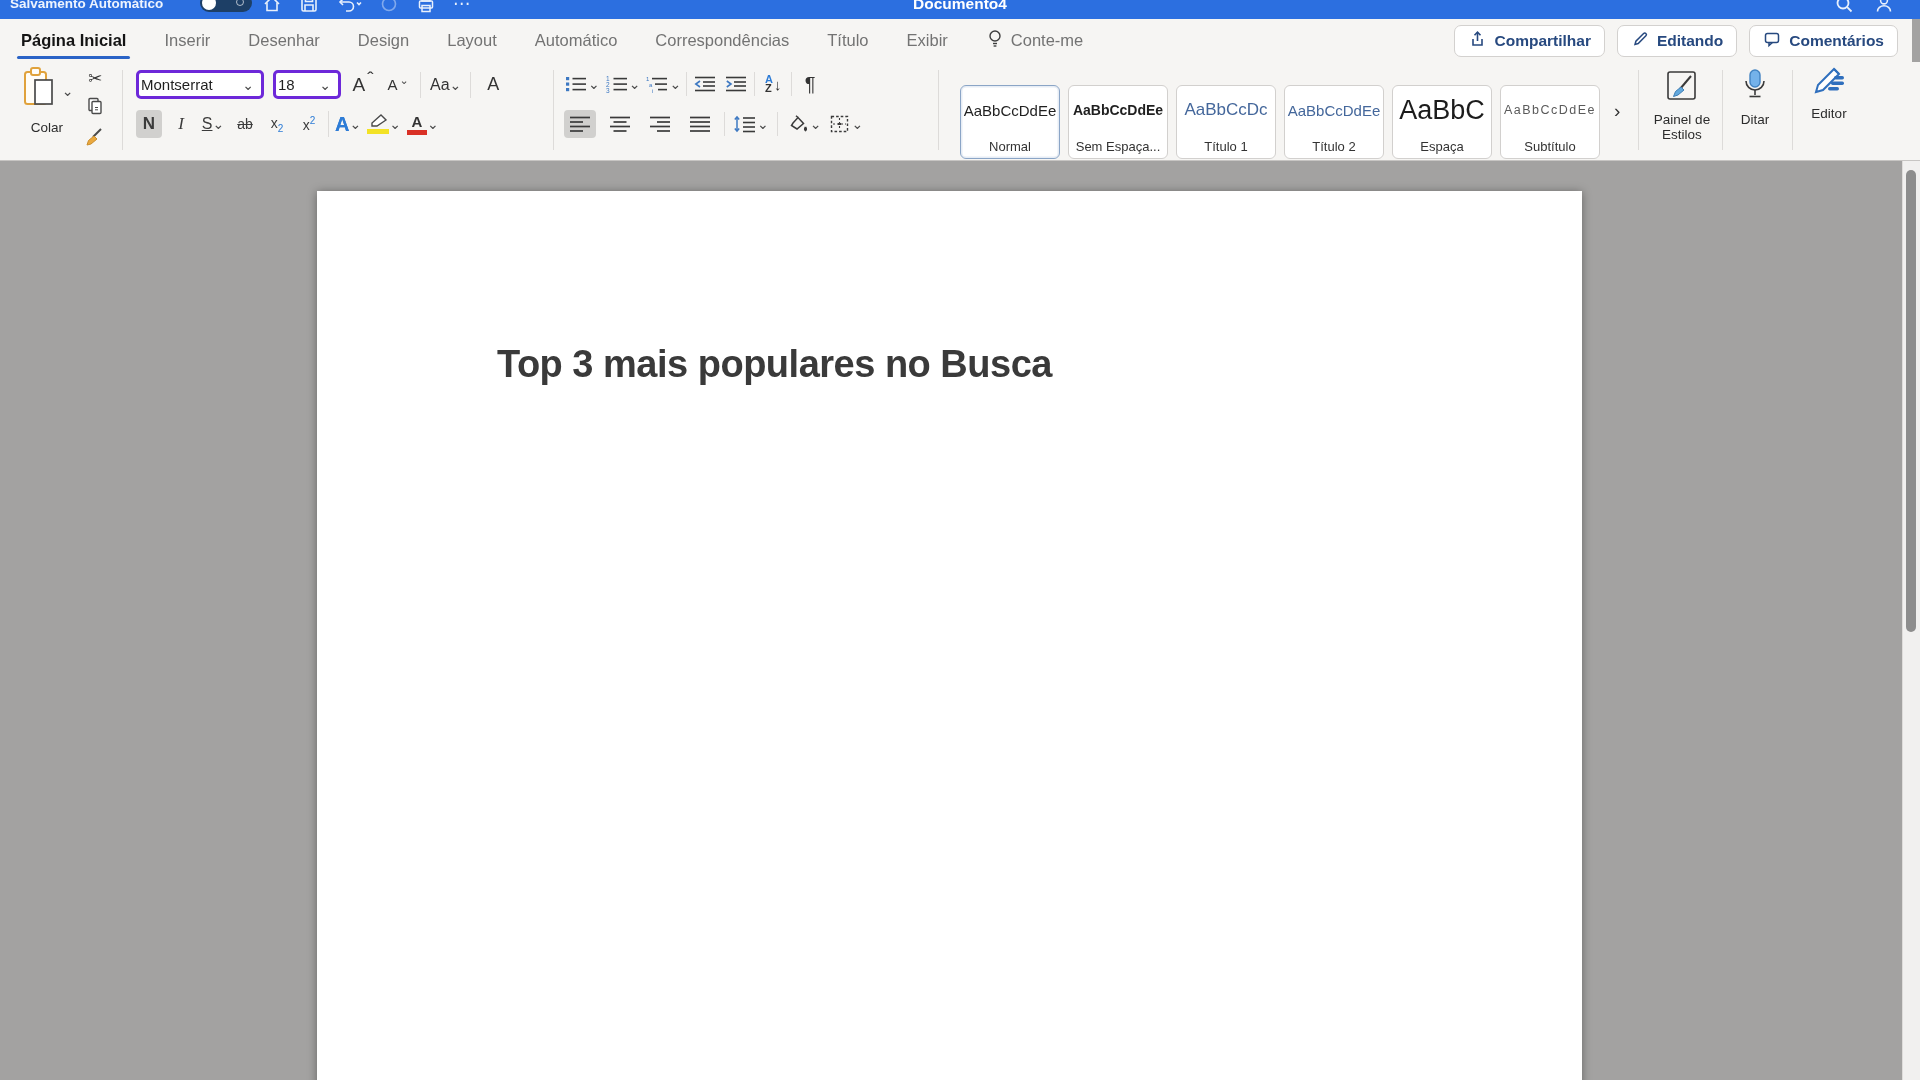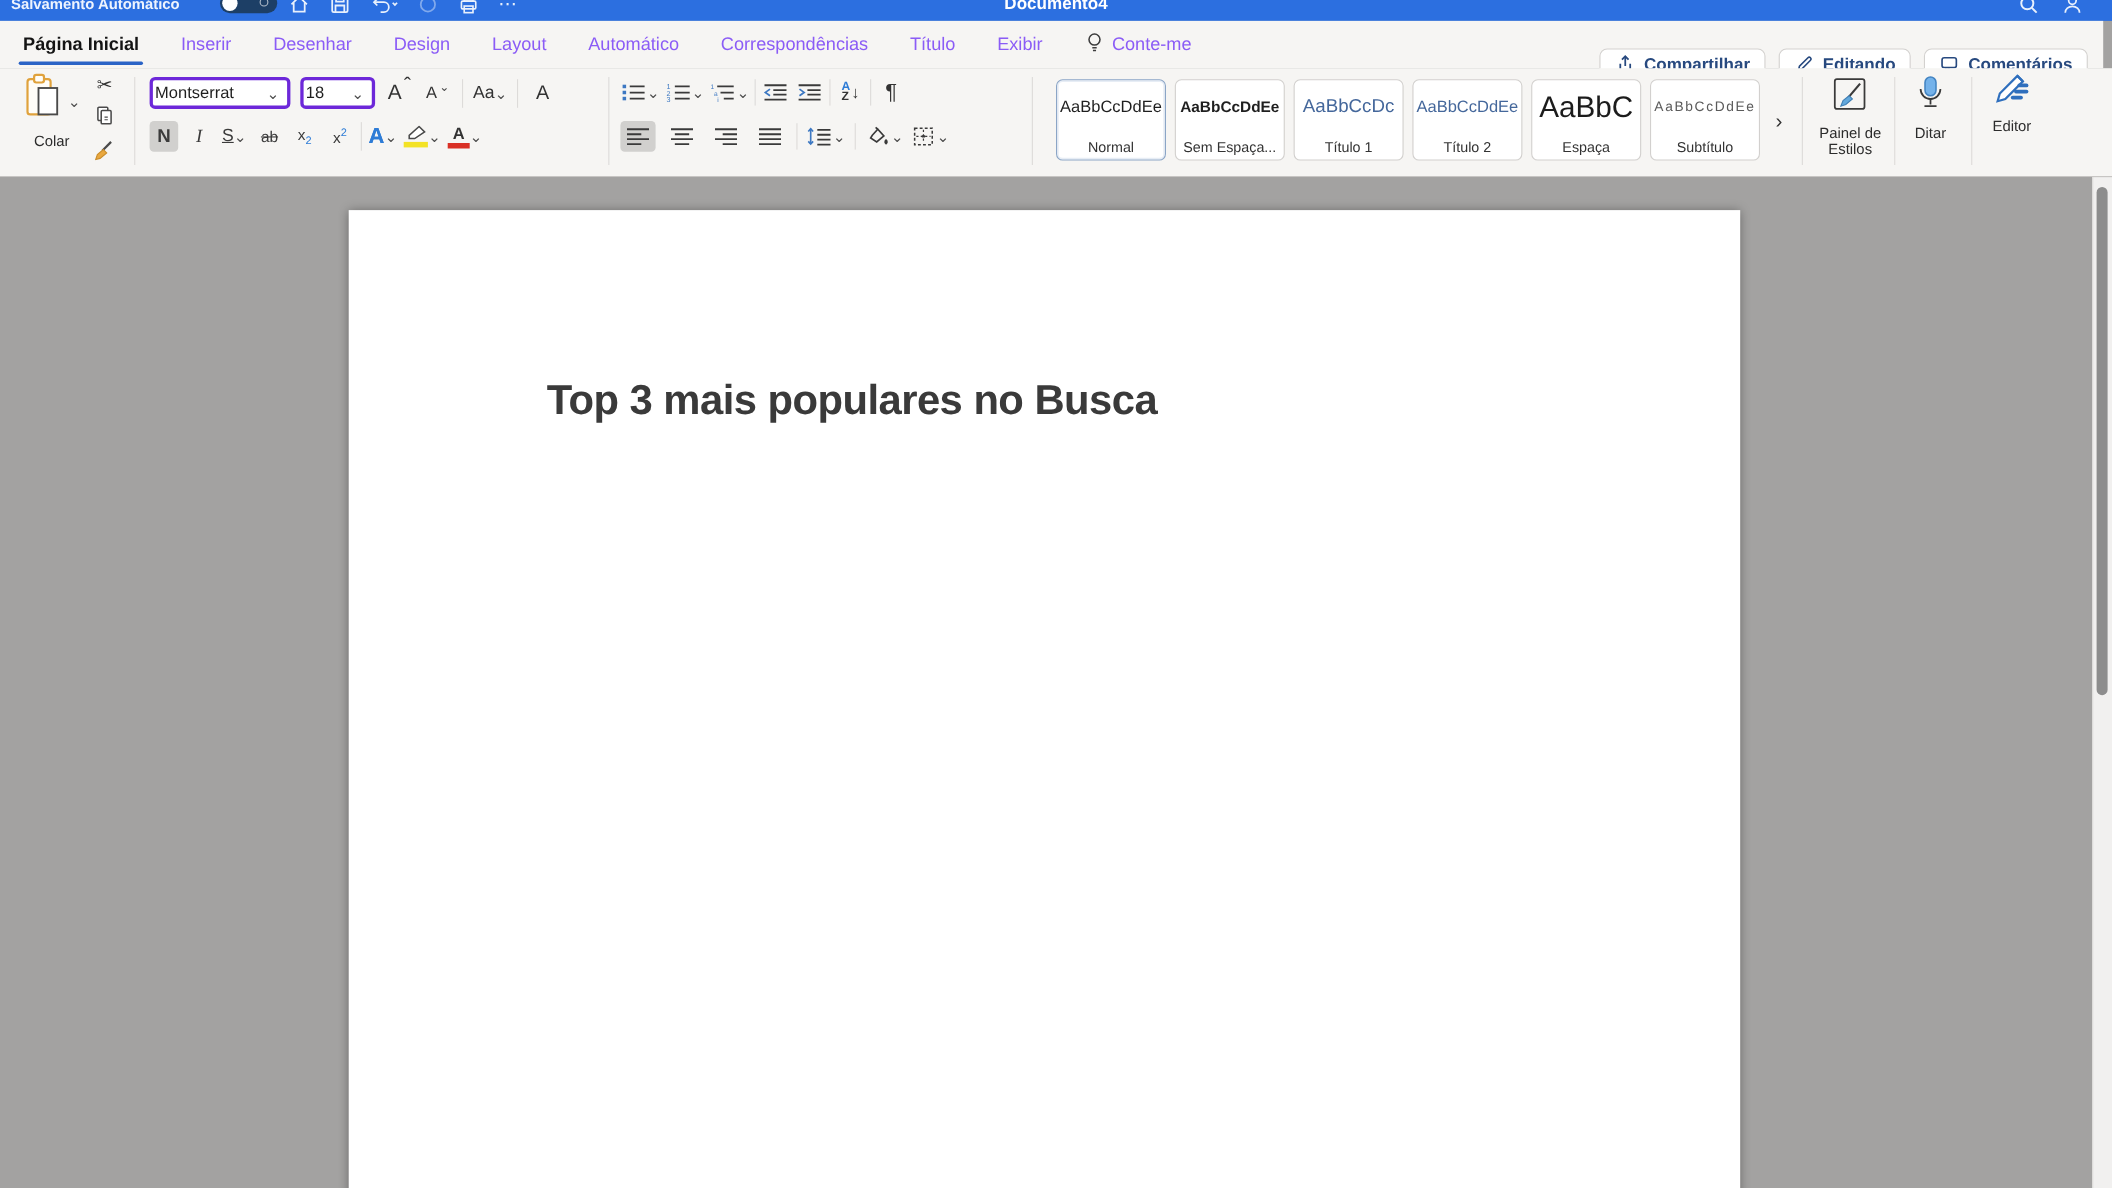--- a/index.html
+++ b/index.html
@@ -11,26 +11,26 @@
   .toggle .knob{position:absolute;left:2px;top:2px;width:14px;height:14px;border-radius:50%;background:#fff;}
   .toggle .ring{position:absolute;right:8px;top:4px;width:8px;height:8px;border-radius:50%;border:1.6px solid rgba(255,255,255,.65);box-sizing:border-box;}
   .tb-icons{position:absolute;left:262px;top:-6px;display:flex;gap:17px;align-items:center;}
   .tb-icons svg,.tb-right svg{display:block;}
   .tb-ellipsis{color:#e8f0fc;font-size:17px;line-height:20px;letter-spacing:1px;}
   .doc-title{position:absolute;left:0;right:0;top:-5px;text-align:center;color:#ffffff;font-size:15.5px;font-weight:700;}
   .tb-right{position:absolute;right:26px;top:-6px;display:flex;gap:20px;align-items:center;}
   
   .tabrow{position:absolute;left:0;top:19px;width:1912px;height:43px;background:#f6f5f3;}
   .tabs{position:absolute;left:2px;top:0;height:43px;display:flex;align-items:center;}
-  .tab{position:relative;padding:0 19px;font-size:16.5px;color:#8b5cf6;height:43px;display:flex;align-items:center;gap:7px;cursor:default;}
+  .tab{position:relative;padding:0 19px;font-size:16.5px;color:#737373;height:43px;display:flex;align-items:center;gap:7px;cursor:default;}
   .tab.active{font-weight:700;color:#141414;}
   .tab.active::after{content:"";position:absolute;left:15px;right:15px;bottom:3px;height:3.5px;border-radius:2px;background:#2a63c6;}
   .top-actions{position:absolute;right:14px;top:6px;display:flex;gap:12px;}
   .action-btn{display:flex;align-items:center;gap:8px;height:30px;padding:0 13px;background:#fff;
-    border:1px solid #d3d1cf;border-radius:7px;font-size:15.5px;font-weight:700;color:#27497f;margin-top:19px;}
+    border:1px solid #d3d1cf;border-radius:7px;font-size:15.5px;font-weight:700;color:#27497f;}
   
   .ribbon{position:absolute;left:0;top:62px;width:1920px;height:98px;background:#f6f5f3;border-bottom:1px solid #c7c5c3;}
   .vdiv{position:absolute;top:8px;width:1px;height:80px;background:#dddbd9;}
   .vdiv.short{top:12px;height:30px;}
   .bigbtn{position:absolute;display:flex;flex-direction:column;align-items:center;}
   .bigbtn .lbl{font-size:13.5px;color:#2c2c2c;line-height:15px;text-align:center;margin-top:4px;}
   .minicol{position:absolute;display:flex;flex-direction:column;gap:7px;align-items:center;}
   .combo{display:flex;align-items:center;justify-content:space-between;background:#fff;border:3px solid #6d28d9;border-radius:5px;height:29px;padding:0 7px 0 2px;box-sizing:border-box;}
   .combo .val{font-size:15px;color:#1f1f1f;}
   .chv{font-size:14px;color:#4a4a4a;line-height:10px;}
@@ -453,21 +453,21 @@
           <rect x="2.5" y="2.5" width="16" height="15" stroke-width="1.4" stroke-dasharray="2.6 2"></rect>
           <path d="M10.5 4 V16 M4 10 H17" stroke-width="1.1" stroke-dasharray="2 2"></path>
           <path d="M9 10 h3" stroke-width="2"></path>
         </svg>
         <span class="chv">⌄</span>
       </div>
   </div>
 
   <div class="vdiv" style="left:938px;"></div>
 
-  <div class="row" style="position:absolute;left:960px;top:10px;gap:8px;">
+  <div class="row" style="position:absolute;left:960px;top:23px;gap:8px;">
     <div class="stylebox selected">
       <span class="sample smp-normal">AaBbCcDdEe</span>
       <span class="slabel">Normal</span>
     </div>
     <div class="stylebox">
       <span class="sample smp-normal" style="font-weight:600;font-size:14px;">AaBbCcDdEe</span>
       <span class="slabel">Sem Espaça...</span>
     </div>
     <div class="stylebox">
       <span class="sample smp-h1">AaBbCcDc</span>

